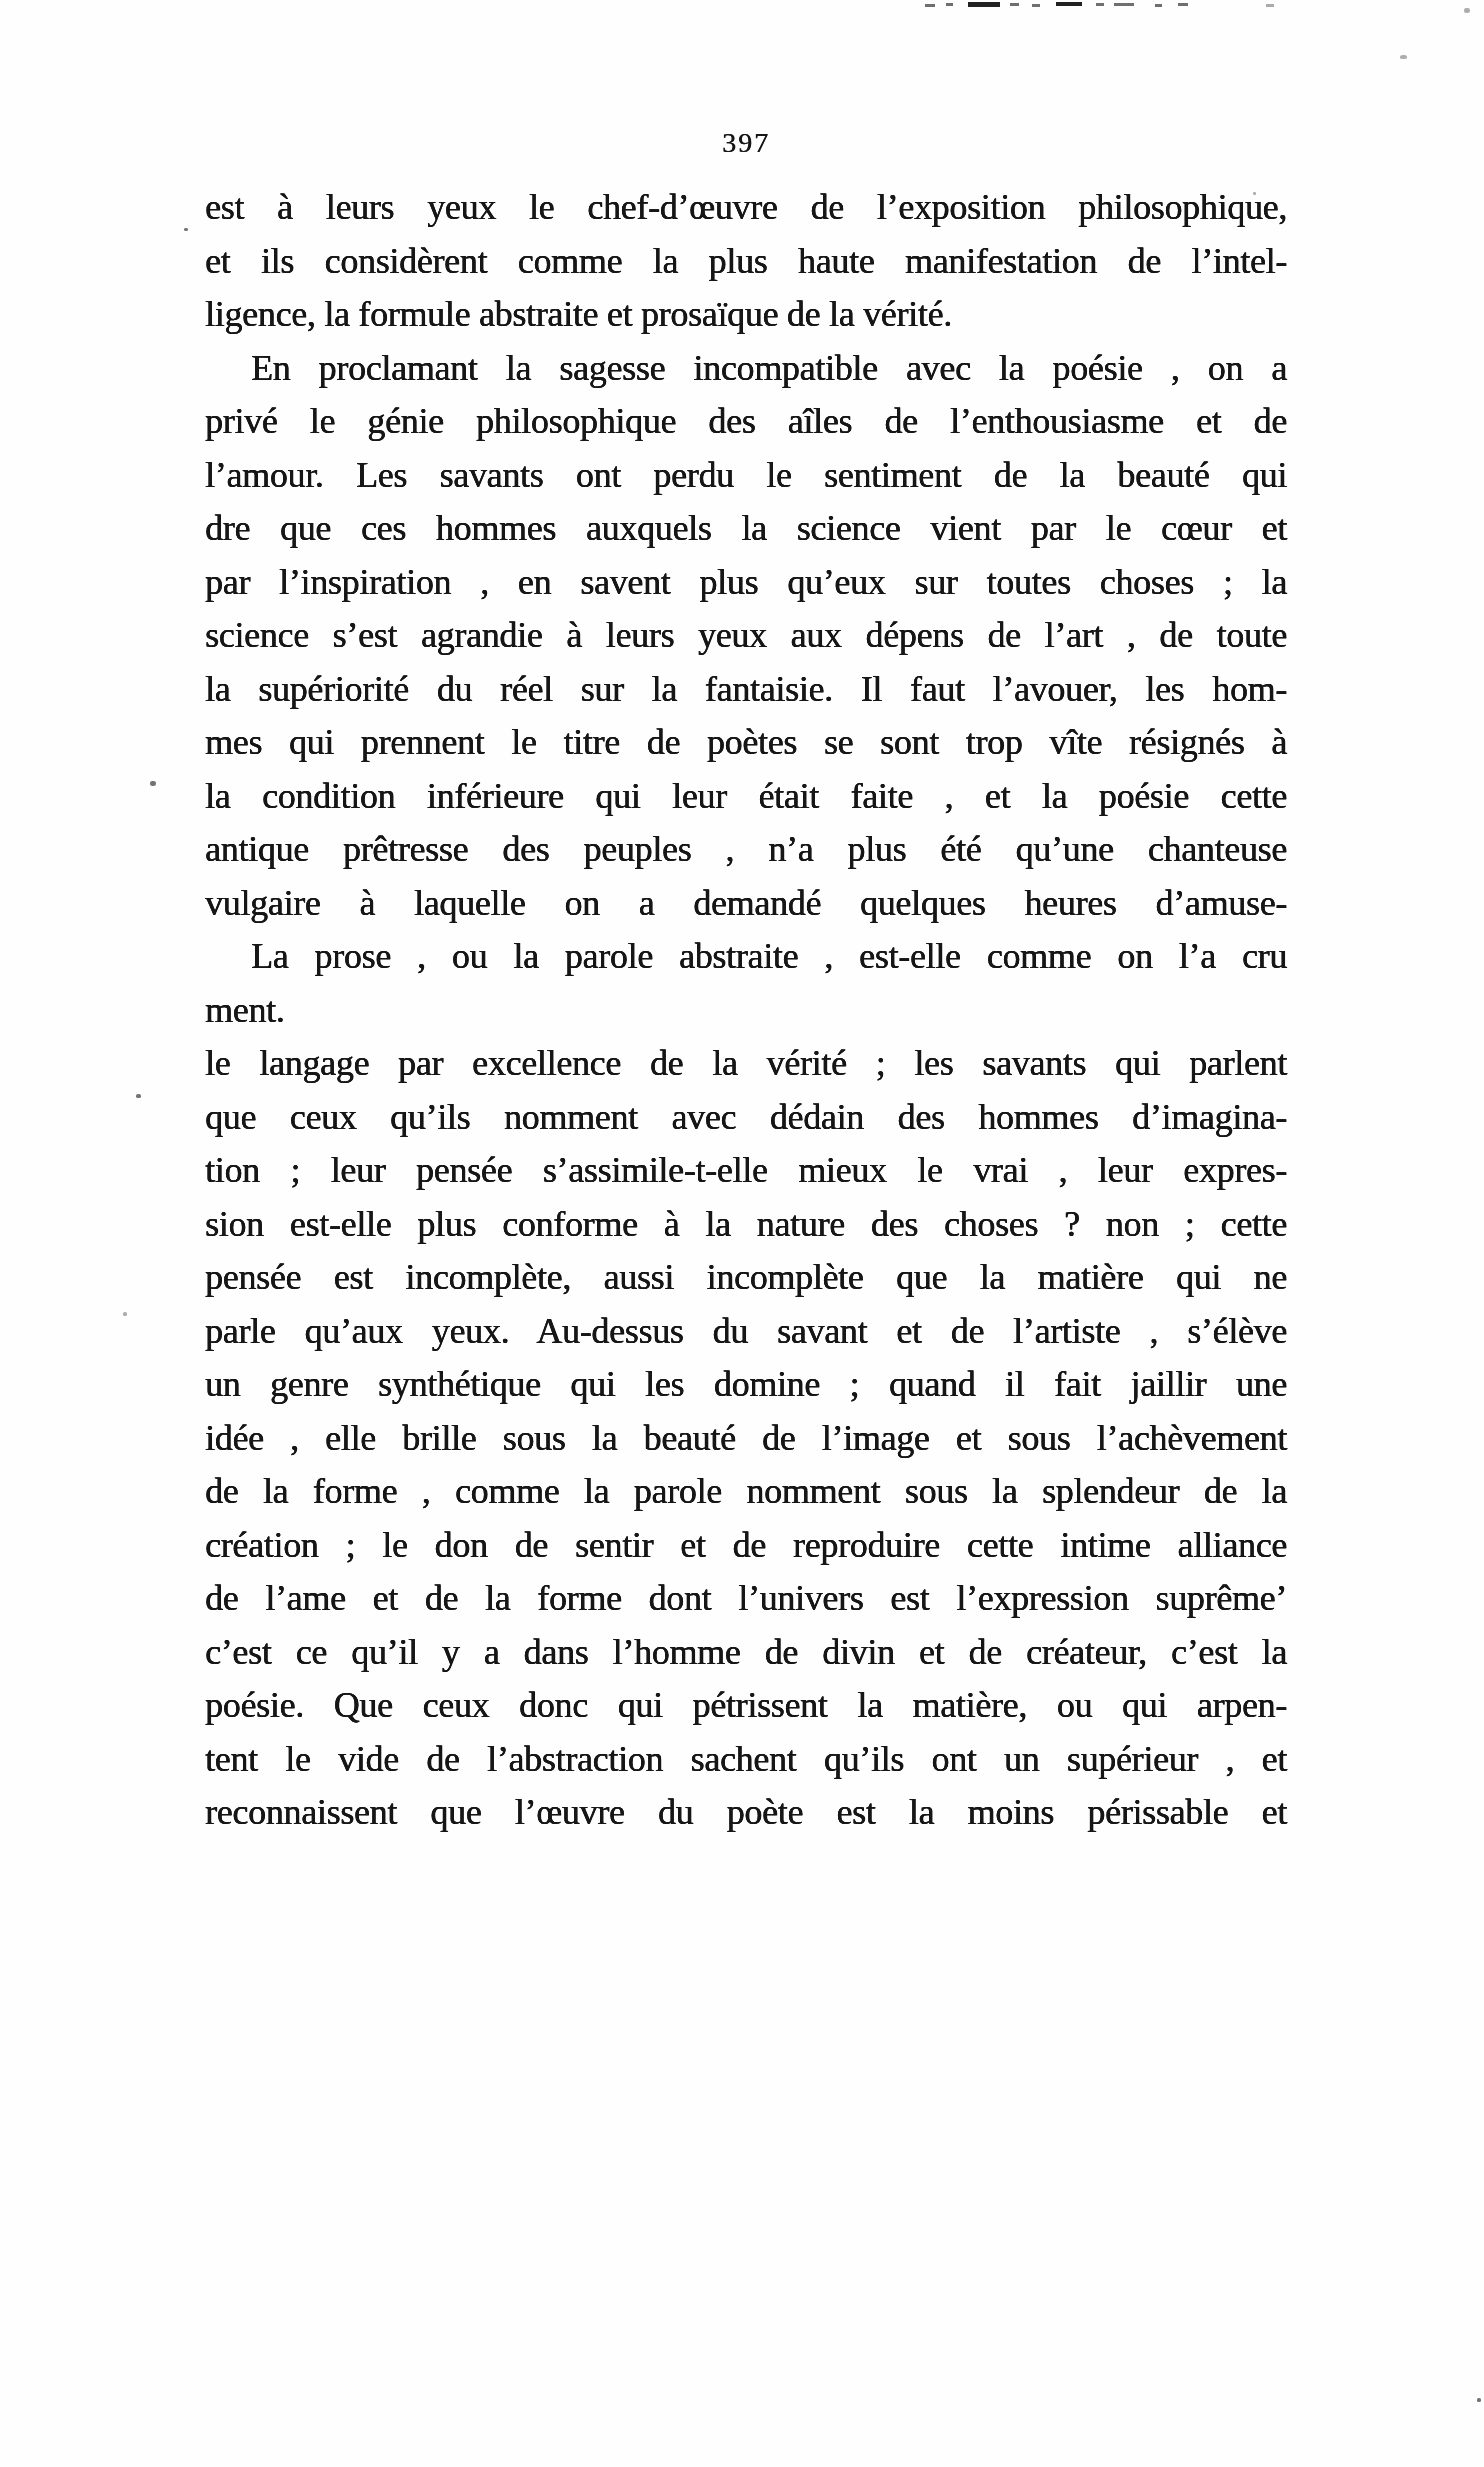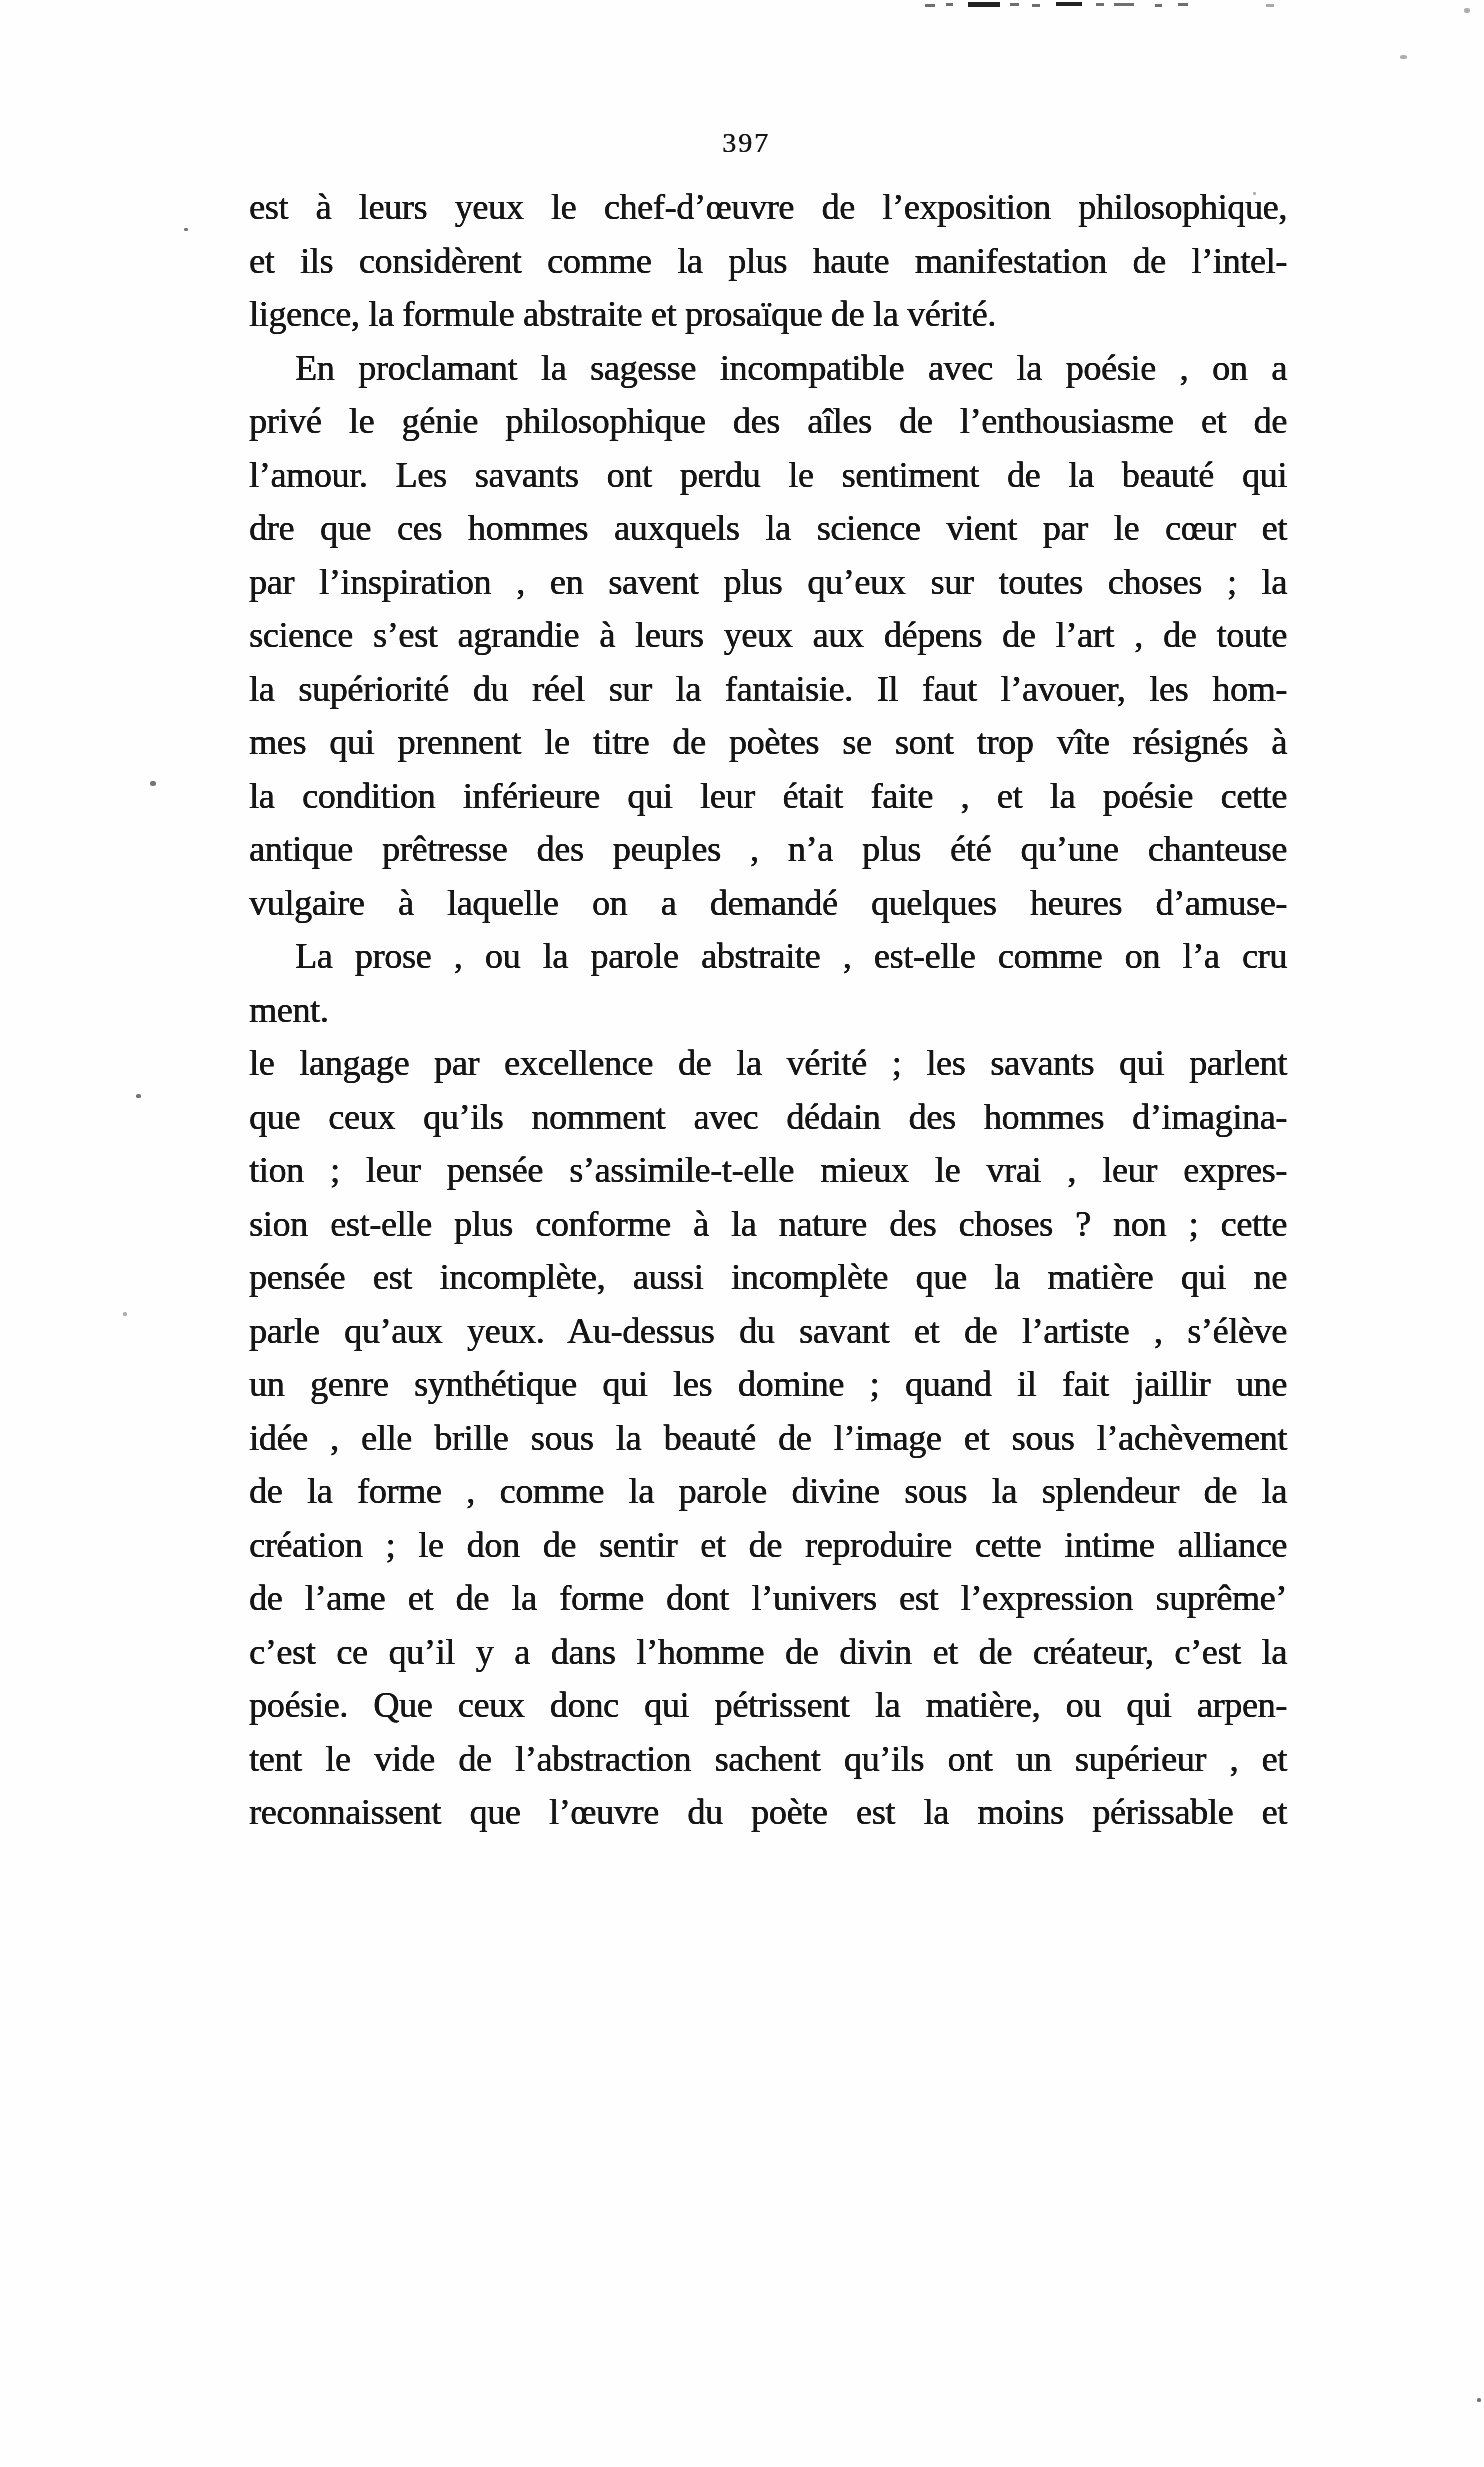--- a/index.html
+++ b/index.html
@@ -25,21 +25,20 @@
     left:205px;top:181px;width:1082px;
     font-size:36px;
     letter-spacing:-0.3px;
   }
   .line{
     height:53.5px;
     line-height:53.5px;
     text-align:justify;
     text-align-last:justify;
     text-shadow:0.4px 0 0 currentColor, 0 0.3px 0 currentColor;
-    margin-left:44px;
   }
   .line.indent{ text-indent:46px; }
   .line.last{ text-align-last:left; }
   .speck{ position:absolute; background:#2a2a2a; border-radius:40%; }
   .dash{ position:absolute; background:#222; }
   .faint{ opacity:0.38; }
   .mid{ opacity:0.65; }
 </style>
 </head>
 <body>
@@ -66,21 +65,21 @@
       <div class="line indent">La prose , ou la parole abstraite , est-elle comme on l’a cru</div>
       <div class="line last">ment.</div>
       <div class="line">le langage par excellence de la vérité ; les savants qui parlent</div>
       <div class="line">que ceux qu’ils nomment avec dédain des hommes d’imagina-</div>
       <div class="line">tion ; leur pensée s’assimile-t-elle mieux le vrai , leur expres-</div>
       <div class="line">sion est-elle plus conforme à la nature des choses ? non ; cette</div>
       <div class="line">pensée est incomplète, aussi incomplète que la matière qui ne</div>
       <div class="line">parle qu’aux yeux. Au-dessus du savant et de l’artiste , s’élève</div>
       <div class="line">un genre synthétique qui les domine ; quand il fait jaillir une</div>
       <div class="line">idée , elle brille sous la beauté de l’image et sous l’achèvement</div>
-      <div class="line">de la forme , comme la parole divine sous la splendeur de la</div>
+      <div class="line">de la forme , comme la parole nomment sous la splendeur de la</div>
       <div class="line">création ; le don de sentir et de reproduire cette intime alliance</div>
       <div class="line">de l’ame et de la forme dont l’univers est l’expression suprême’</div>
       <div class="line">c’est ce qu’il y a dans l’homme de divin et de créateur, c’est la</div>
       <div class="line">poésie. Que ceux donc qui pétrissent la matière, ou qui arpen-</div>
       <div class="line">tent le vide de l’abstraction sachent qu’ils ont un supérieur , et</div>
       <div class="line">reconnaissent que l’œuvre du poète est la moins périssable et</div>
     </div>
 
   <div>
     <div class="dash mid" style="left:925px;top:4px;width:10px;height:3px;"></div>

